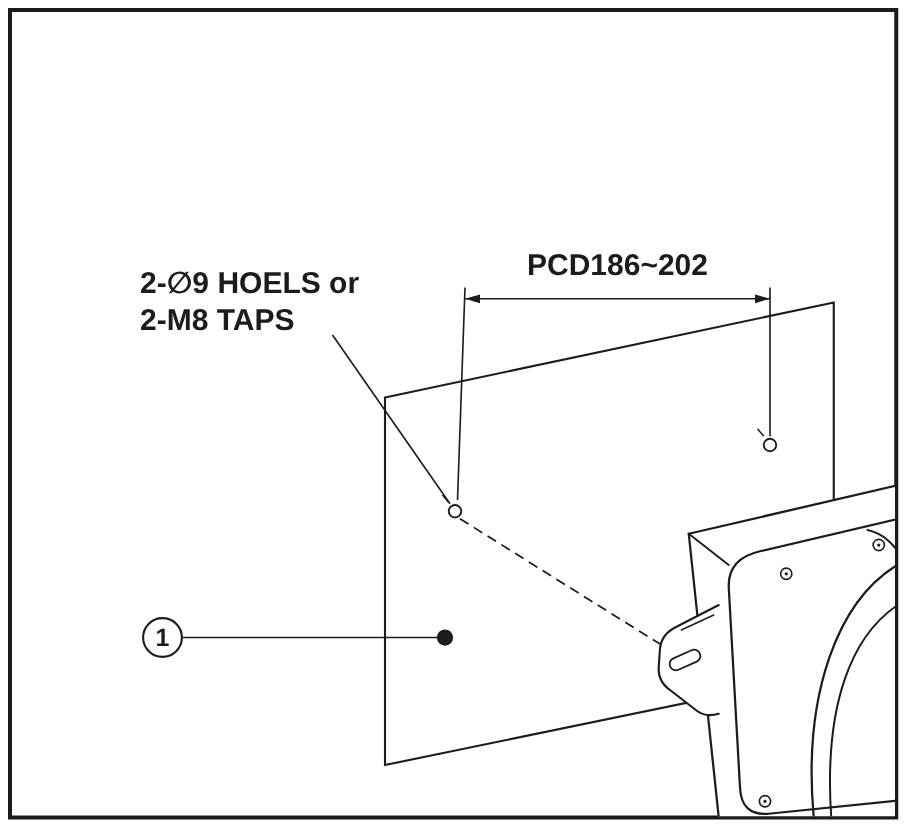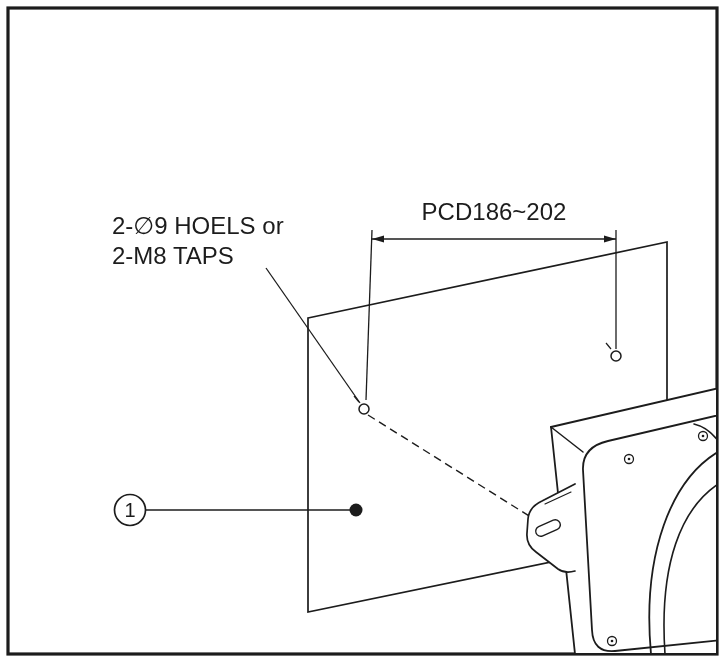--- a/index.html
+++ b/index.html
@@ -7,20 +7,21 @@
     padding: 0;
     background: #ffffff;
   }
   .sheet {
     position: relative;
     width: 725px;
     height: 662px;
     background: #ffffff;
     overflow: hidden;
     font-family: "Liberation Sans", "DejaVu Sans", sans-serif;
+    font-weight: bold;
   }
   svg { display: block; }
   .ink-line   { stroke: #1c1c1c; fill: none; }
   .ink-fill   { fill: #1c1c1c; }
   .white-fill { fill: #ffffff; }
   text {
     fill: #1c1c1c;
     font-family: "Liberation Sans", "DejaVu Sans", sans-serif;
   }
 </style>

